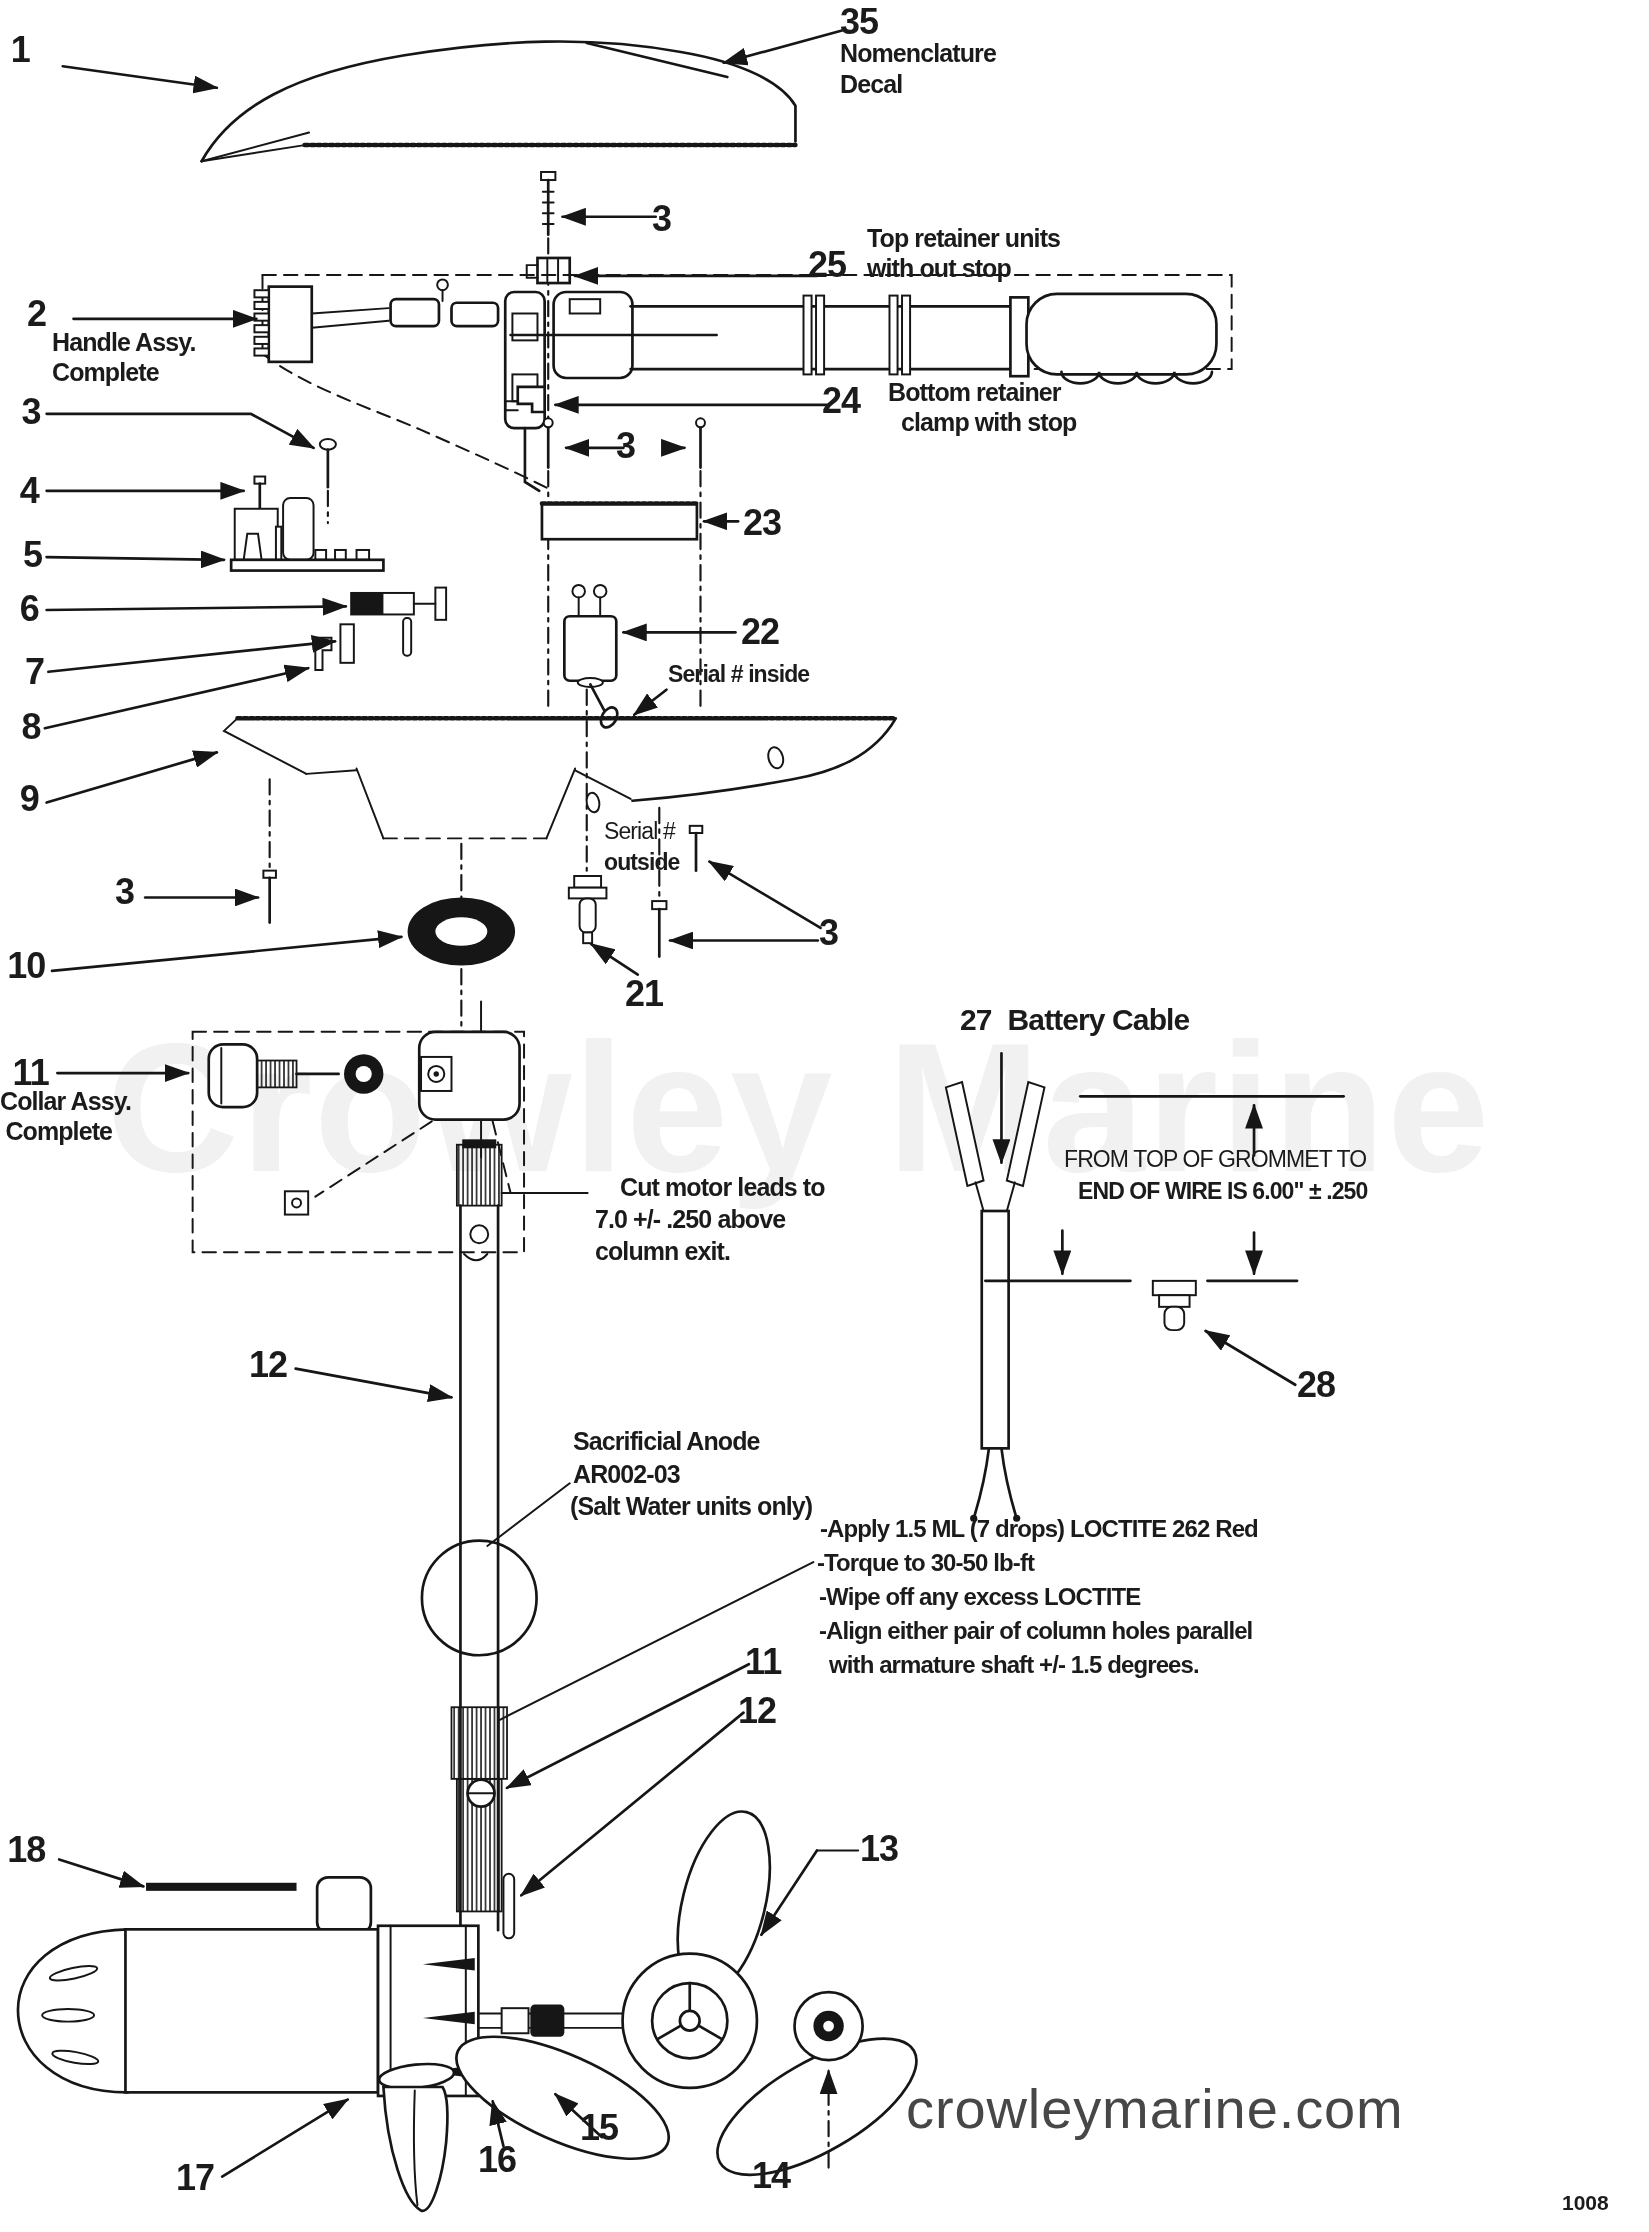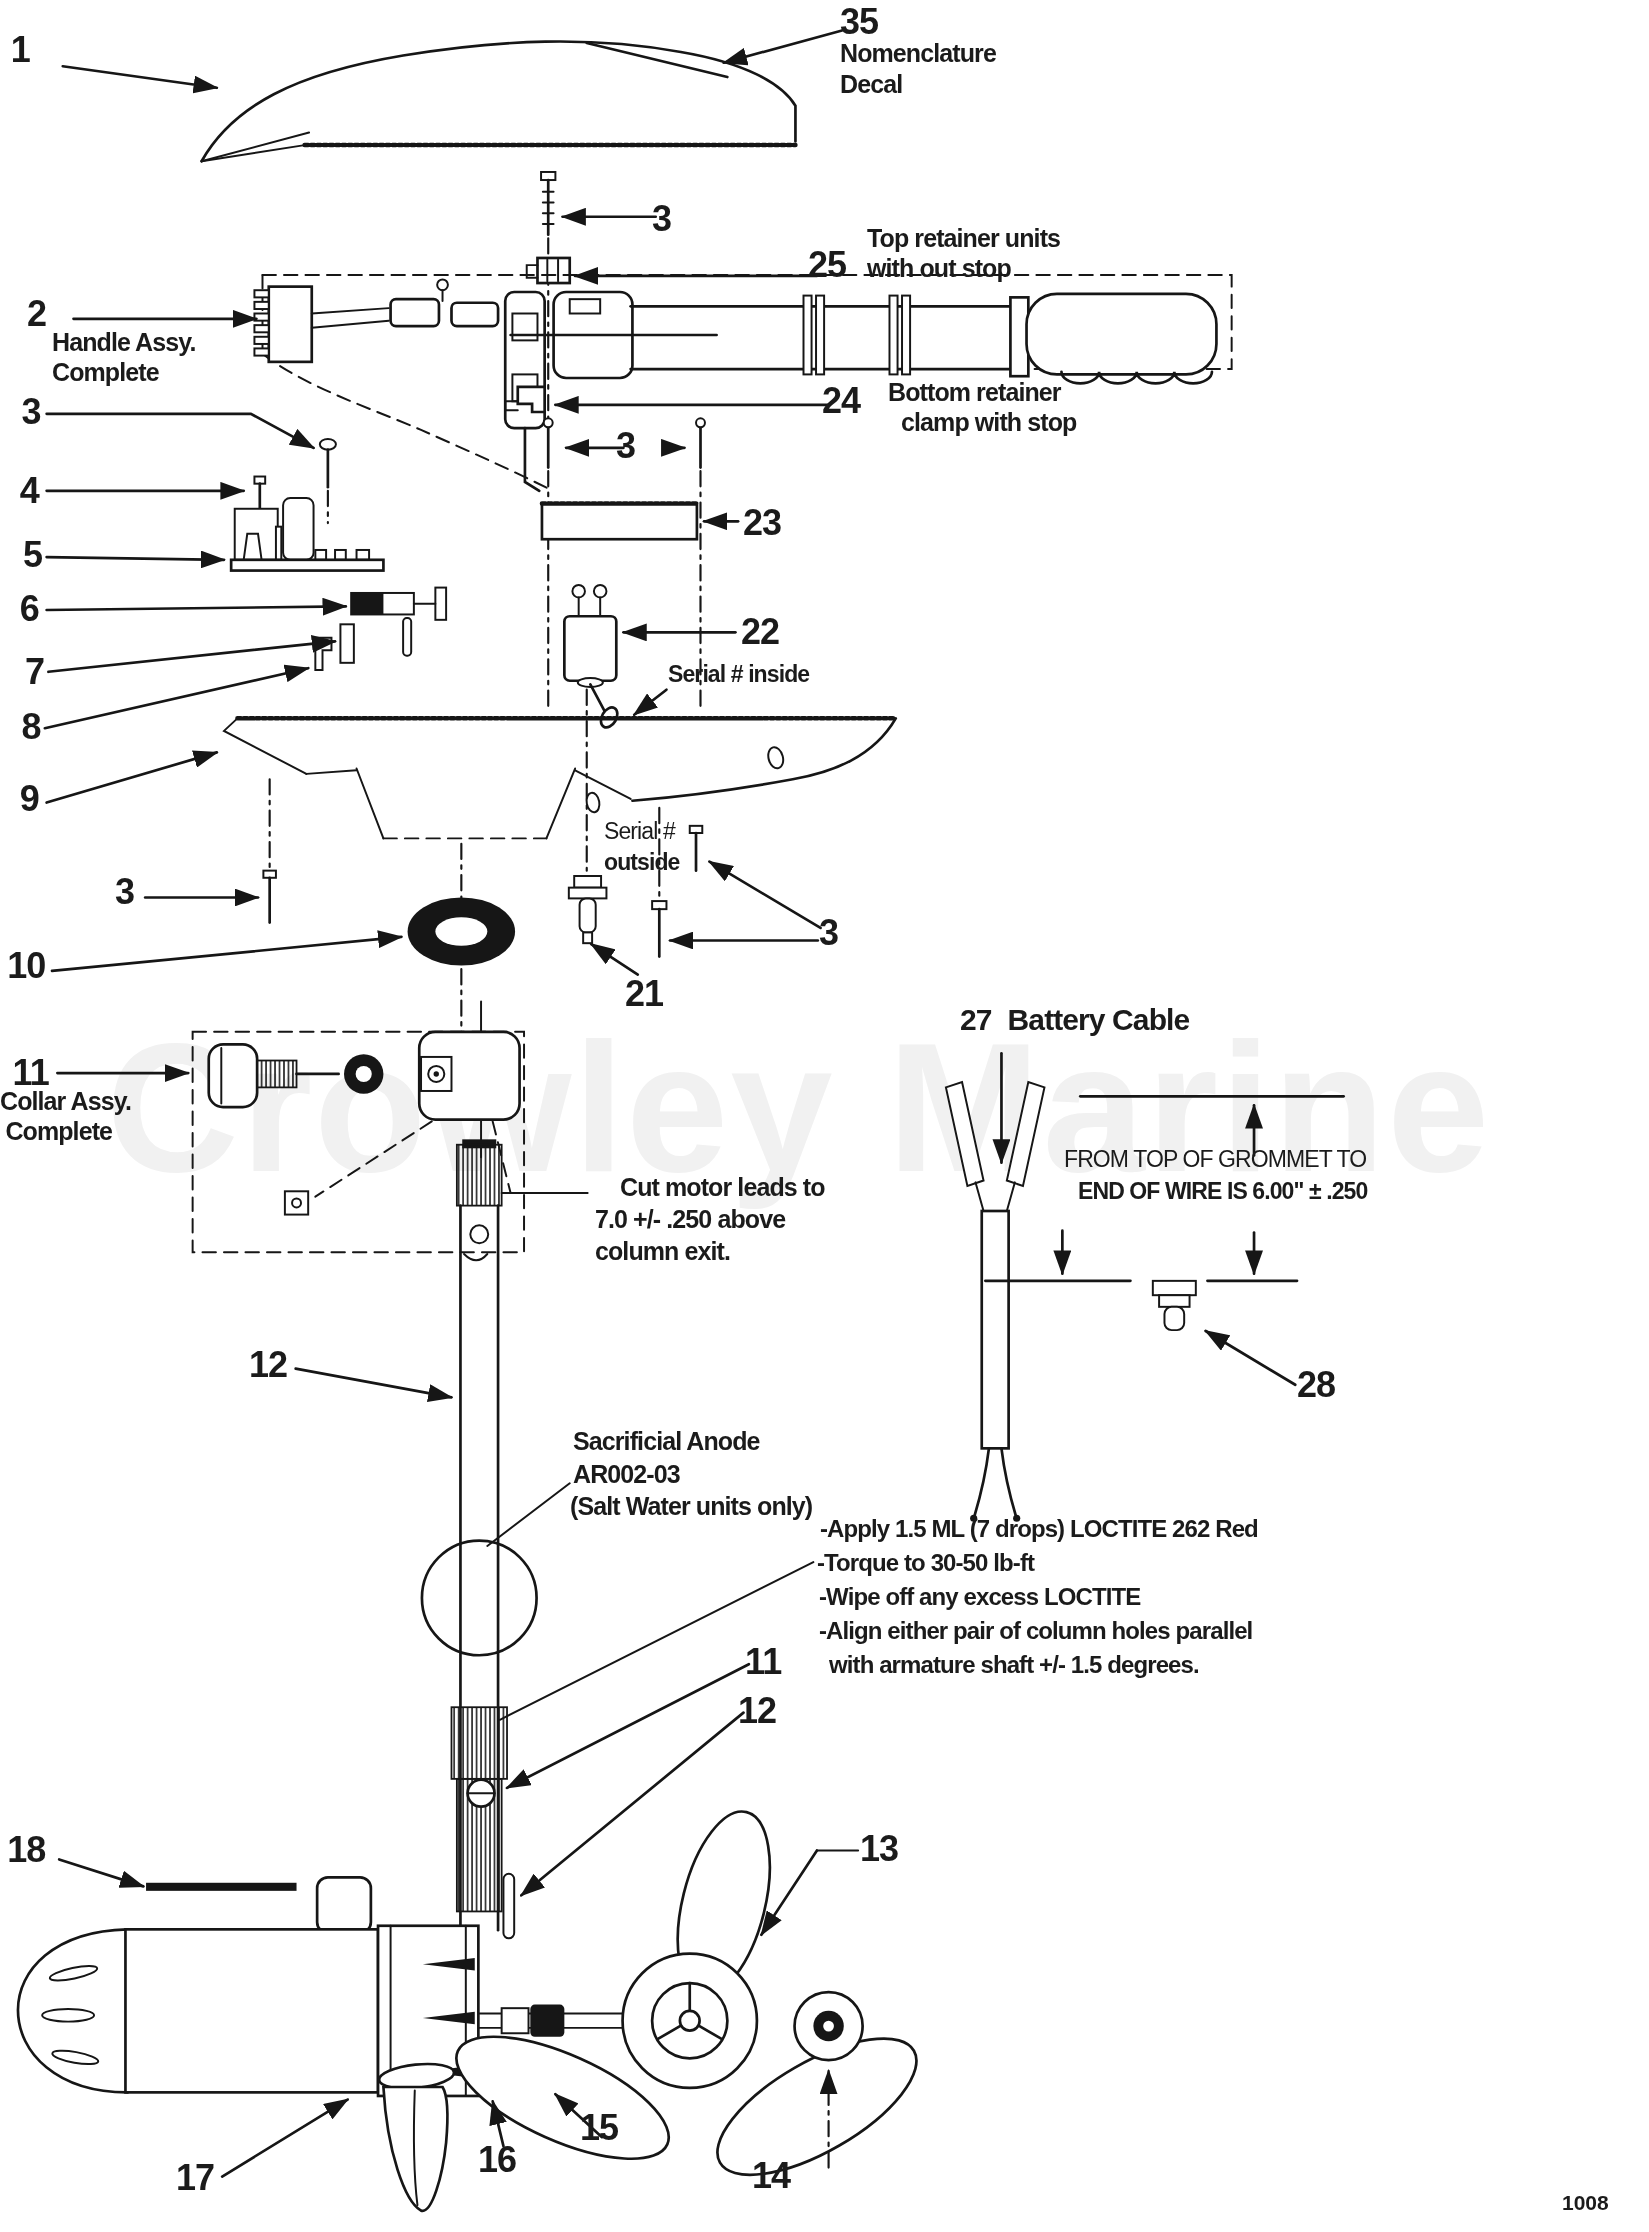--- a/index.html
+++ b/index.html
@@ -398,16 +398,17 @@
   <div class="lbl ann" style="left:829px;top:1653px;font-size:24px">with armature shaft +/- 1.5 degrees.</div>
   <div class="lbl pn" style="left:745px;top:1644px">11</div>
   <div class="lbl pn" style="left:738px;top:1693px">12</div>
   <div class="lbl pn" style="left:860px;top:1831px">13</div>
   <div class="lbl pn" style="left:7.2px;top:1832px">18</div>
   <div class="lbl pn" style="left:176px;top:2160px">17</div>
   <div class="lbl pn" style="left:478px;top:2142px">16</div>
   <div class="lbl pn" style="left:580px;top:2110px">15</div>
   <div class="lbl pn" style="left:752px;top:2158px">14</div>
 
+  <div class="site" style="left:906px;top:2076px">crowleymarine.com</div>
   <div class="pageno" style="left:1562px;top:2191px">1008</div>
 
 </div>
 
 
 </body></html>

